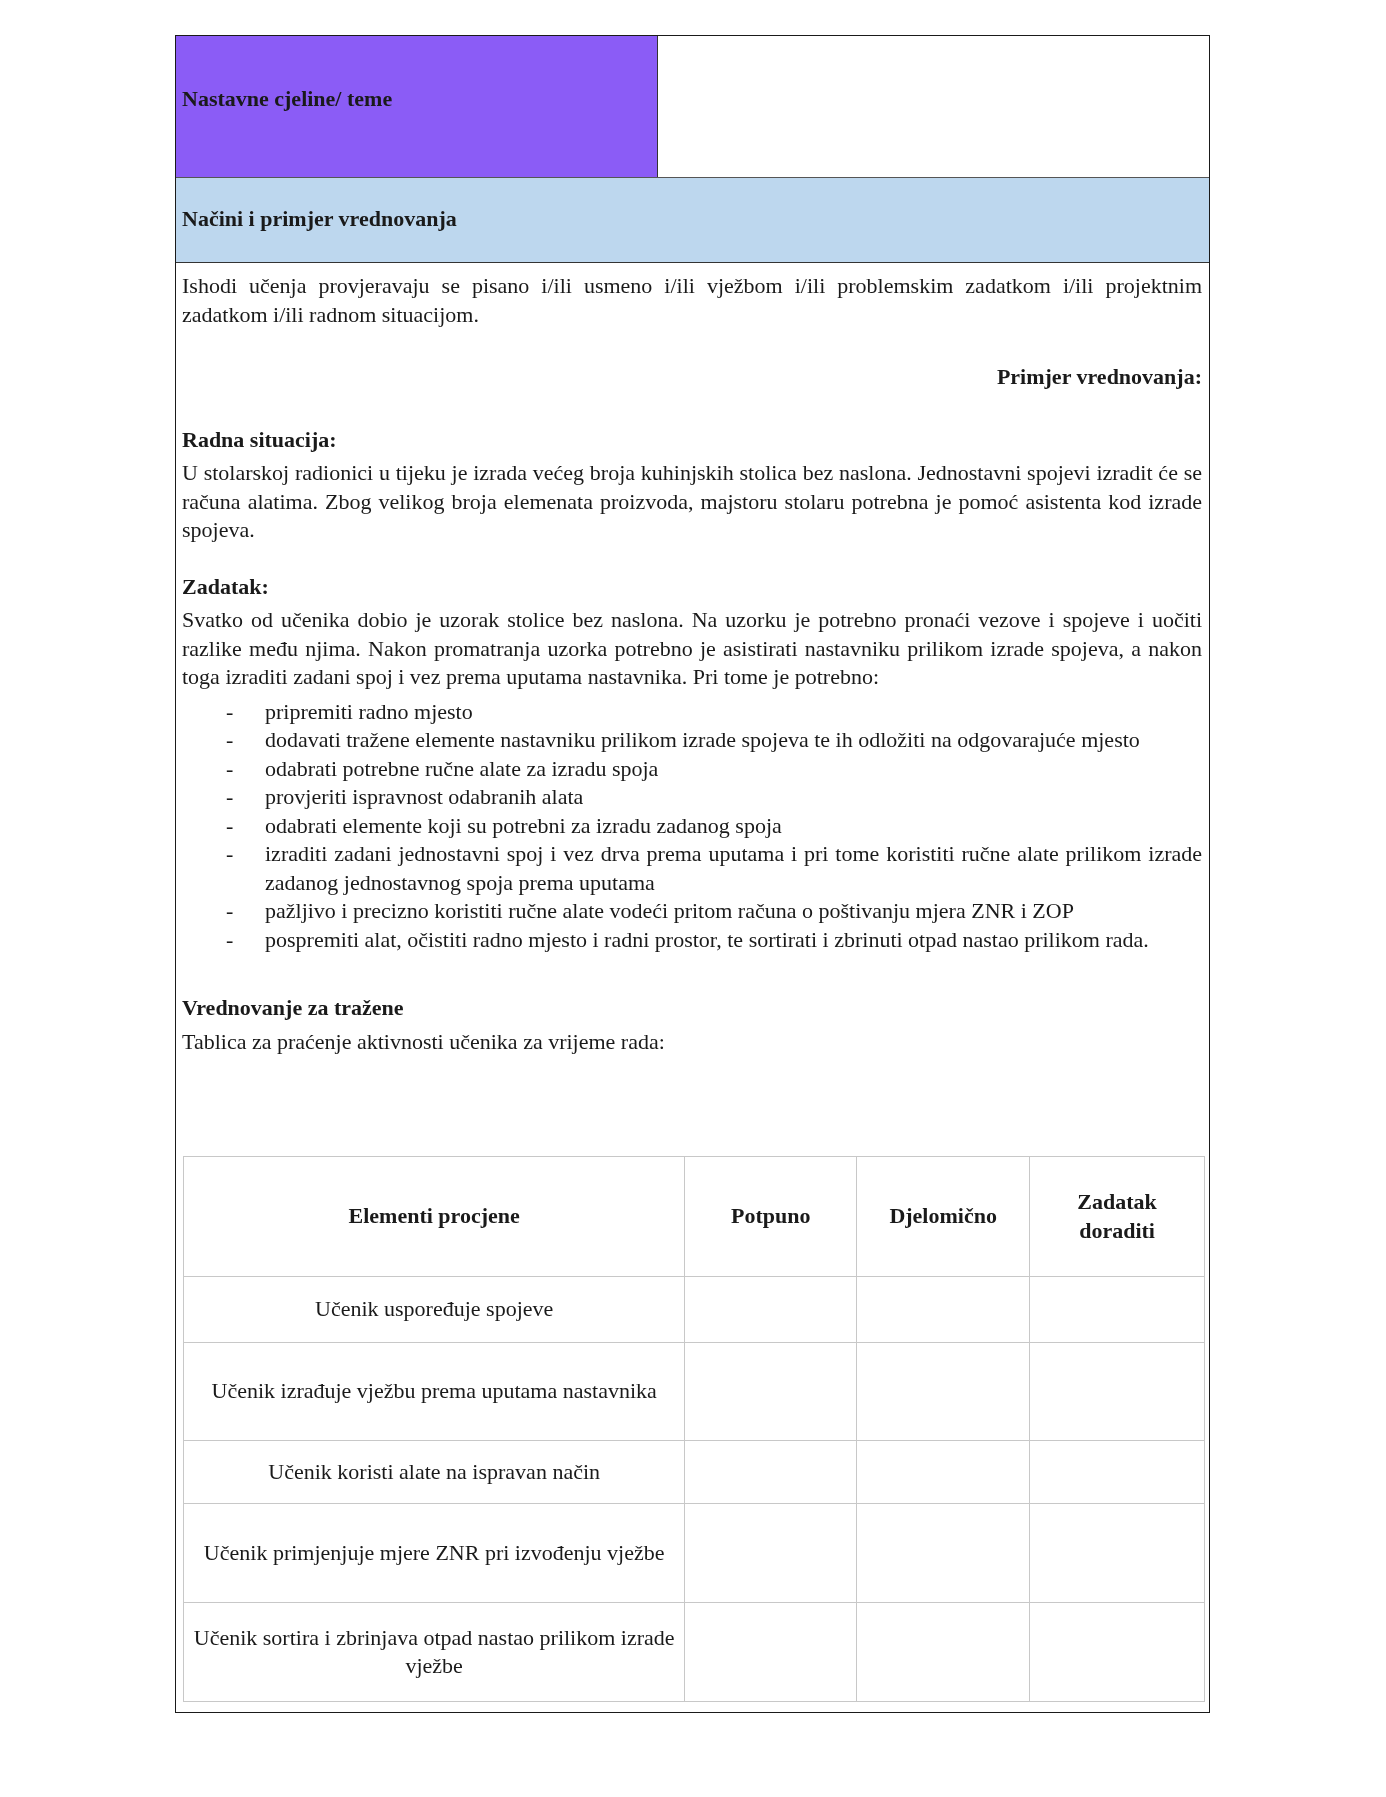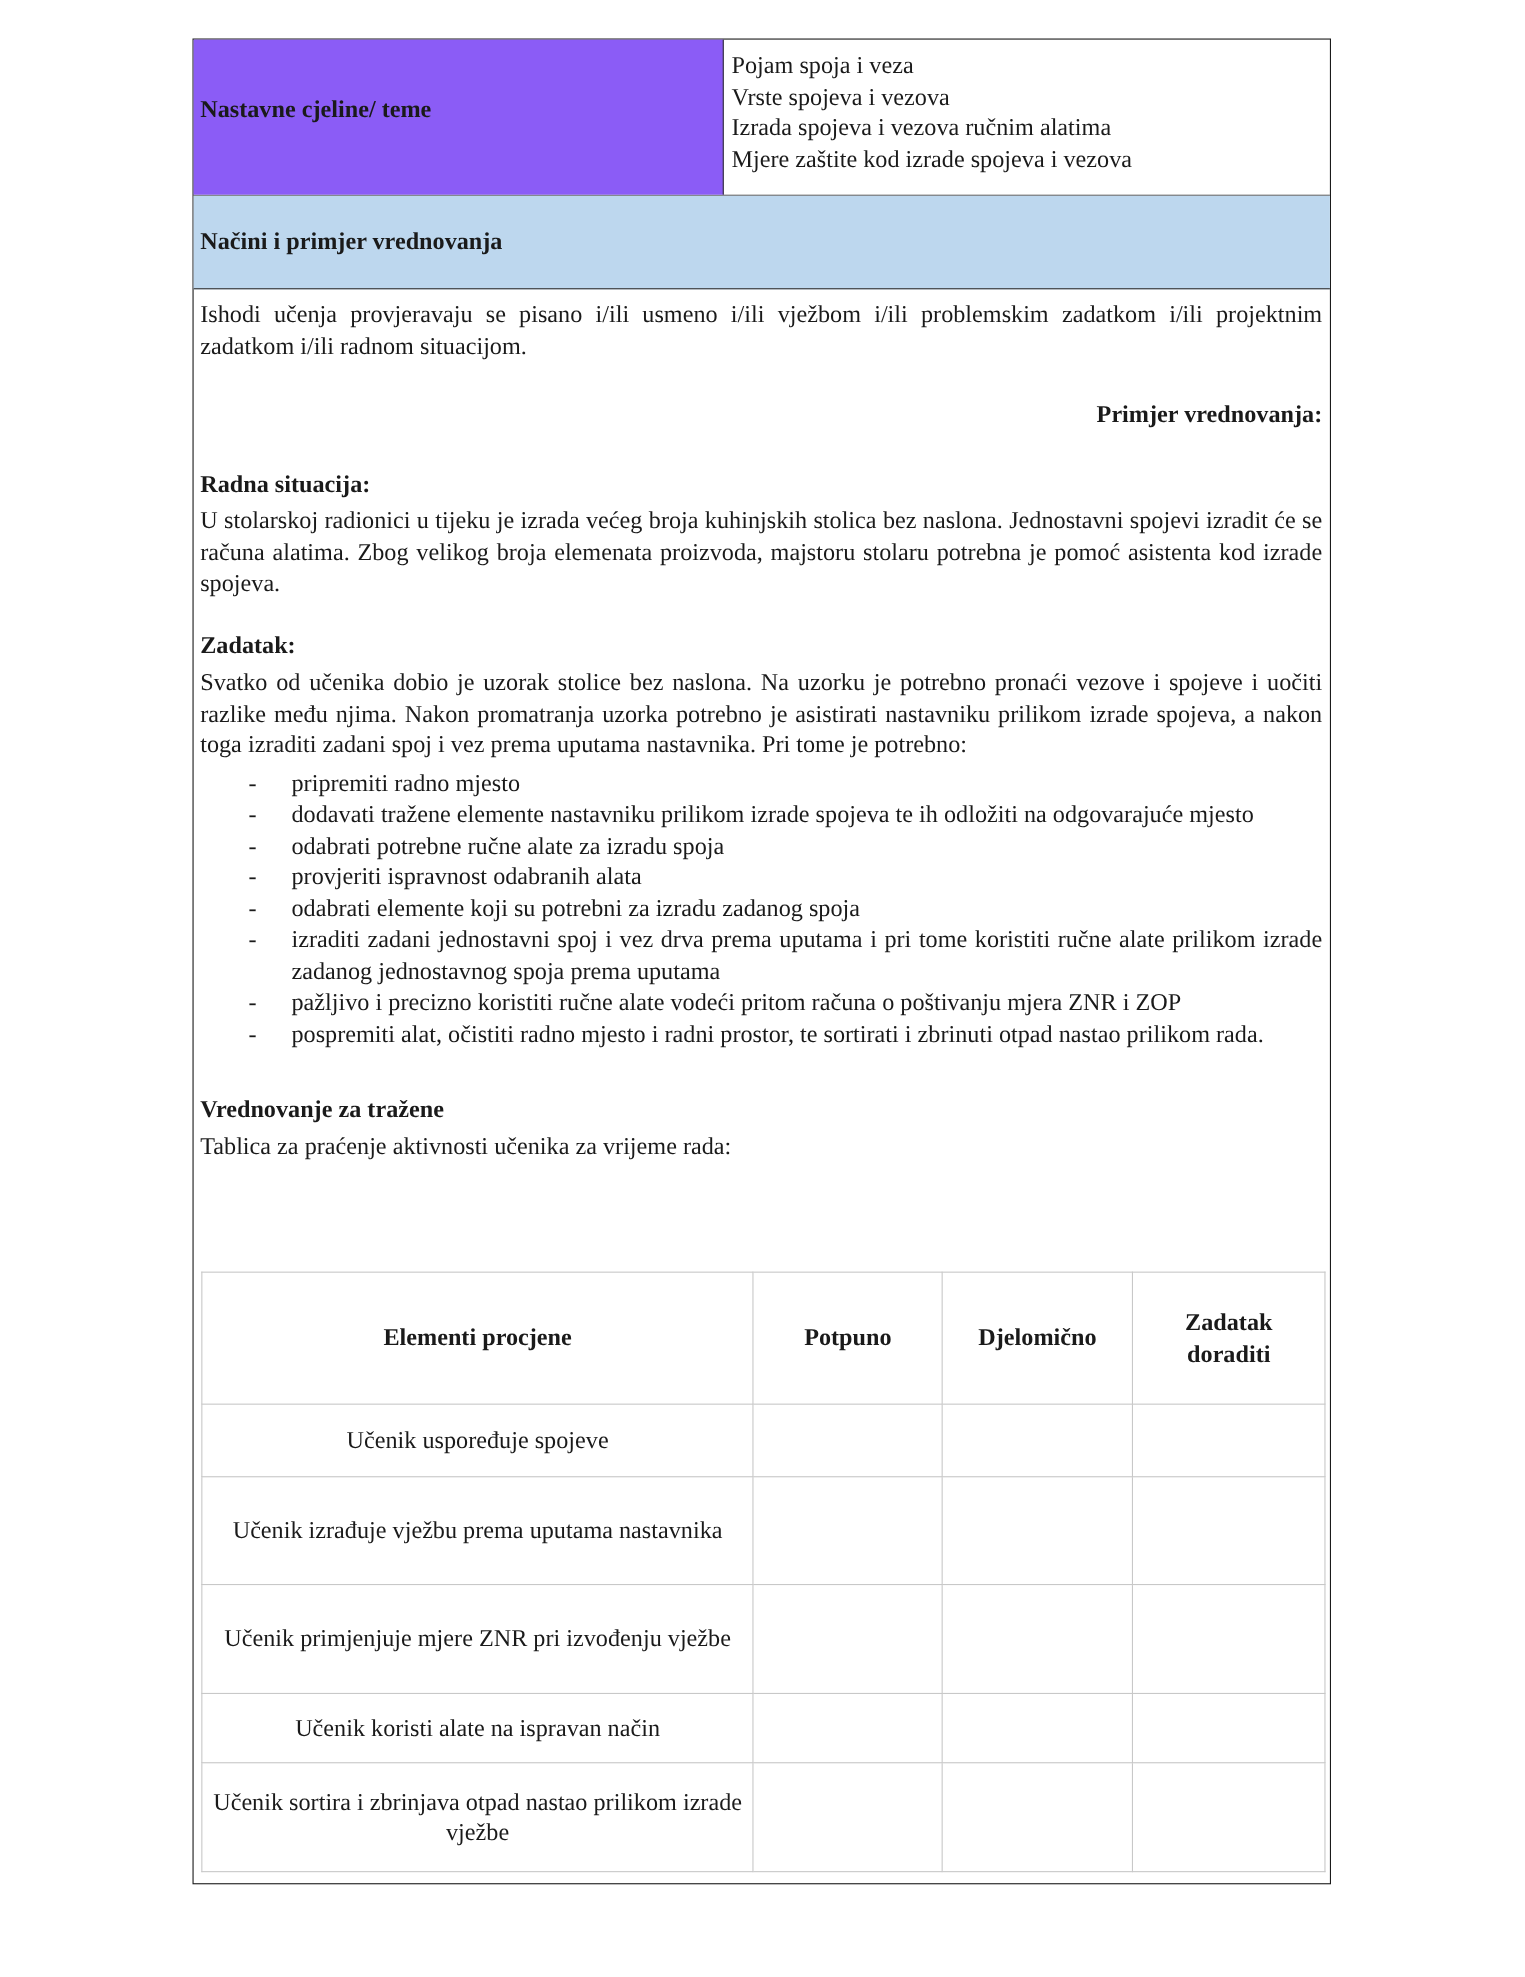--- a/index.html
+++ b/index.html
@@ -27,26 +27,20 @@
                        font-size:22px; line-height:28.5px; padding:0 8px; }
   .eval th { font-weight:bold; }
 </style>
 </head>
 <body>
 
 <div class="outer">
   <div class="row1">
     <div class="lcell">
       <span>Nastavne cjeline/ teme</span>
-    </div>
-    <div class="rcell">
-      <div>Pojam spoja i veza</div>
-      <div>Vrste spojeva i vezova</div>
-      <div>Izrada spojeva i vezova ručnim alatima</div>
-      <div>Mjere zaštite kod izrade spojeva i vezova</div>
     </div>
   </div>
 
   <div class="row2">
     <span>Načini i primjer vrednovanja</span>
   </div>
 
   <div class="body">
     <p class="p">Ishodi učenja provjeravaju se pisano i/ili usmeno i/ili vježbom i/ili problemskim zadatkom i/ili projektnim zadatkom i/ili radnom situacijom.</p>
     <p class="h" style="margin-top:34px;text-align:right;">Primjer vrednovanja:</p>
@@ -87,28 +81,28 @@
       <td></td>
       <td></td>
       <td></td>
     </tr>
     <tr style="height:83px">
       <td>Učenik izrađuje vježbu prema uputama nastavnika</td>
       <td></td>
       <td></td>
       <td></td>
     </tr>
-    <tr style="height:84px">
-      <td>Učenik primjenjuje mjere ZNR pri izvođenju vježbe</td>
+    <tr style="height:54px">
+      <td>Učenik koristi alate na ispravan način</td>
       <td></td>
       <td></td>
       <td></td>
     </tr>
-    <tr style="height:54px">
-      <td>Učenik koristi alate na ispravan način</td>
+    <tr style="height:84px">
+      <td>Učenik primjenjuje mjere ZNR pri izvođenju vježbe</td>
       <td></td>
       <td></td>
       <td></td>
     </tr>
     <tr style="height:84px">
       <td>Učenik sortira i zbrinjava otpad nastao prilikom izrade vježbe</td>
       <td></td>
       <td></td>
       <td></td>
     </tr>

